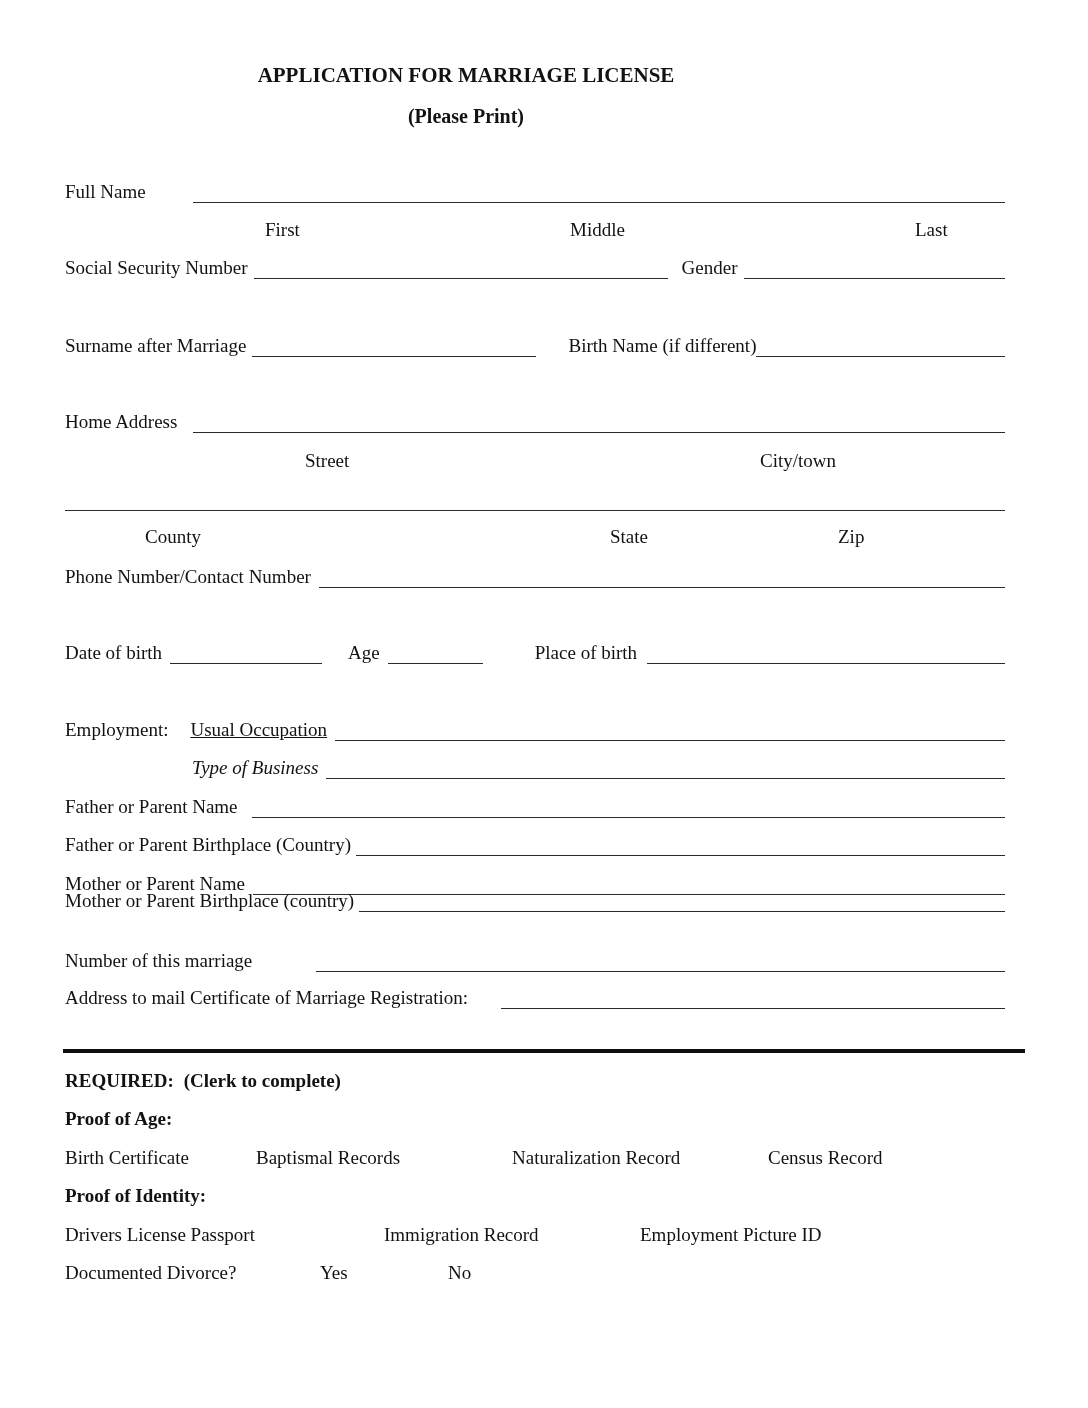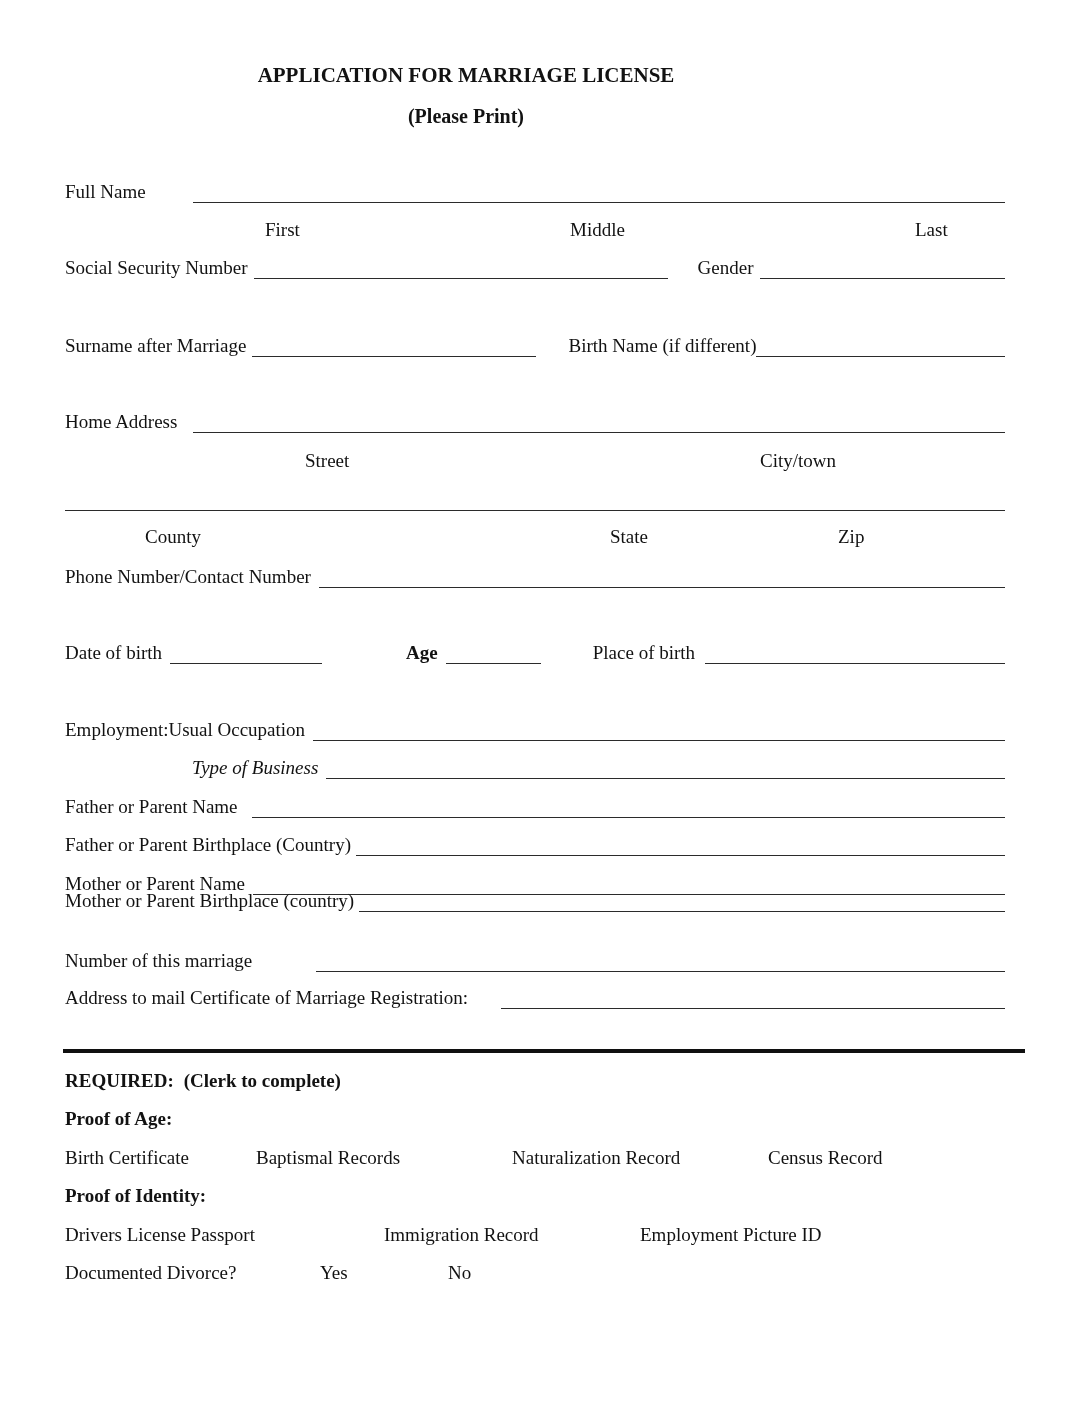--- a/index.html
+++ b/index.html
@@ -48,21 +48,21 @@
   </div>
   <div class="abs-row" style="top:217px;">
     <span style="left:200px;">First</span>
     <span style="left:505px;">Middle</span>
     <span style="left:850px;">Last</span>
   </div>
 
   <div class="row" style="top:255px;">
     <span>Social Security Number</span>
     <span class="bl" style="margin-left:6px; width:414px;"></span>
-    <span style="margin-left:30px;">Gender</span>
+    <span style="margin-left:14px;">Gender</span>
     <span class="bl grow" style="margin-left:6px;"></span>
   </div>
 
   <div class="row" style="top:333px;">
     <span>Surname after Marriage</span>
     <span class="bl" style="margin-left:6px; width:284px;"></span>
     <span style="margin-left:32px;">Birth Name (if different)</span>
     <span class="bl grow"></span>
   </div>
 
@@ -85,29 +85,29 @@
   </div>
 
   <div class="row" style="top:564px;">
     <span>Phone Number/Contact Number</span>
     <span class="bl grow" style="margin-left:8px;"></span>
   </div>
 
   <div class="row" style="top:640px;">
     <span>Date of birth</span>
     <span class="bl" style="margin-left:8px; width:152px;"></span>
-    <span style="margin-left:84px;font-weight:bold;">Age</span>
+    <span style="margin-left:26px;">Age</span>
     <span class="bl" style="margin-left:8px; width:95px;"></span>
     <span style="margin-left:52px;">Place of birth</span>
     <span class="bl grow" style="margin-left:10px;"></span>
   </div>
 
   <div class="row" style="top:717px;">
     <span>Employment:</span>
-    <span style="">Usual Occupation</span>
+    <span style="margin-left:22px;text-decoration:underline;">Usual Occupation</span>
     <span class="bl grow" style="margin-left:8px;"></span>
   </div>
   <div class="row" style="top:755px; padding-left:127px; width:813px;font-style:italic;">
     <span>Type of Business</span>
     <span class="bl grow" style="margin-left:8px;"></span>
   </div>
 
   <div class="row" style="top:794px;">
     <span>Father or Parent Name</span>
     <span class="bl grow" style="margin-left:14px;"></span>

